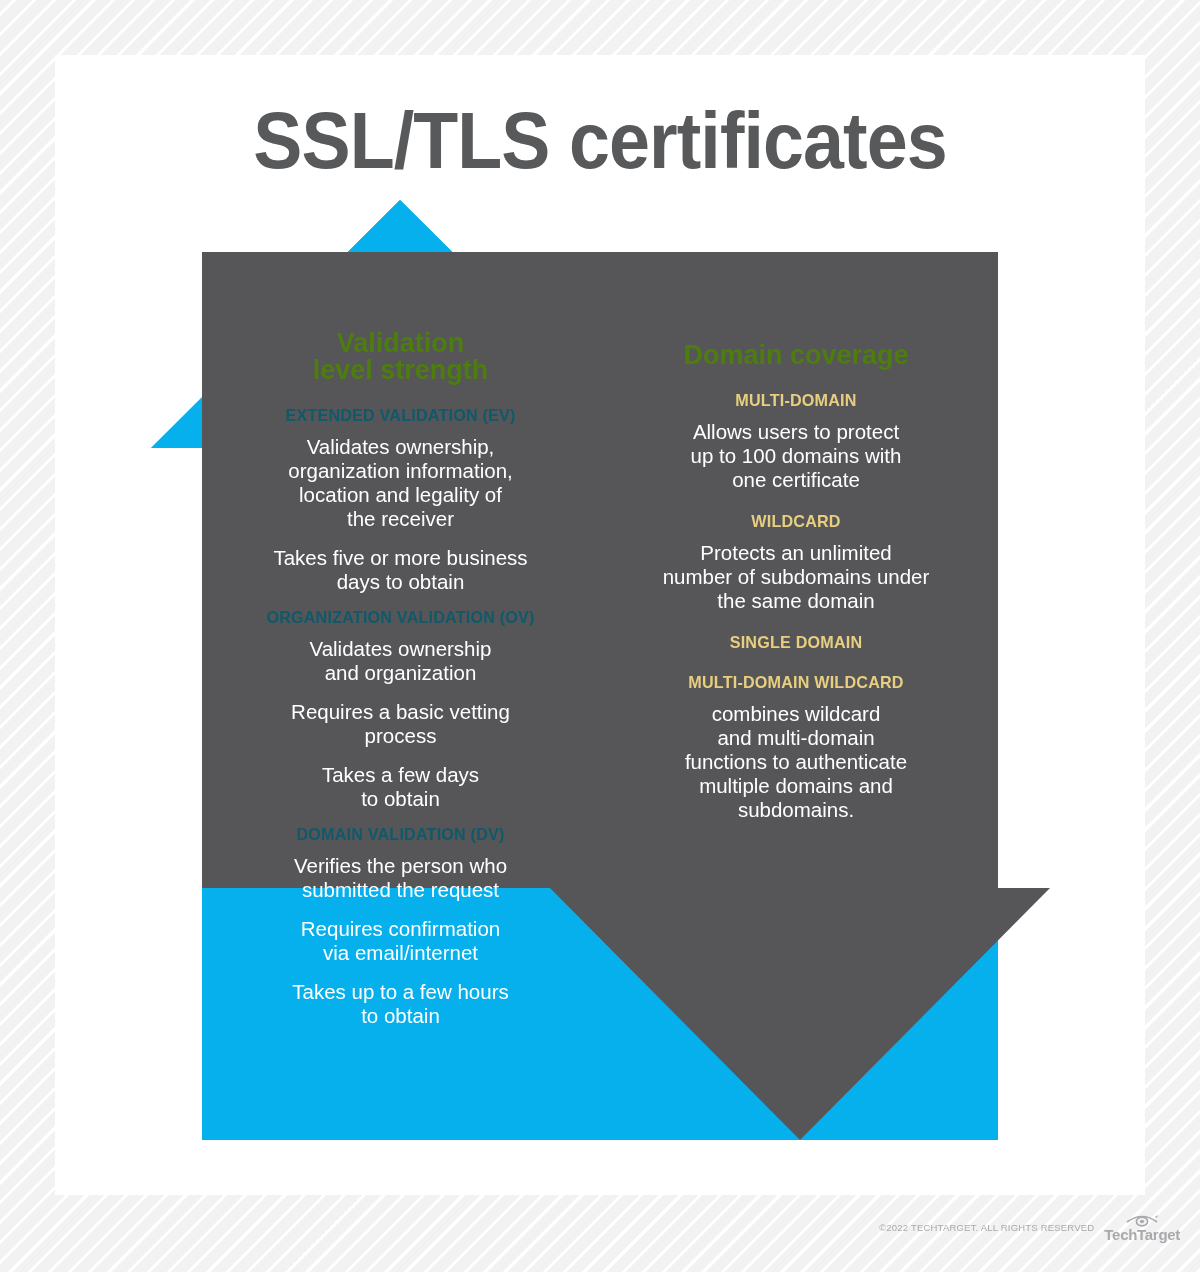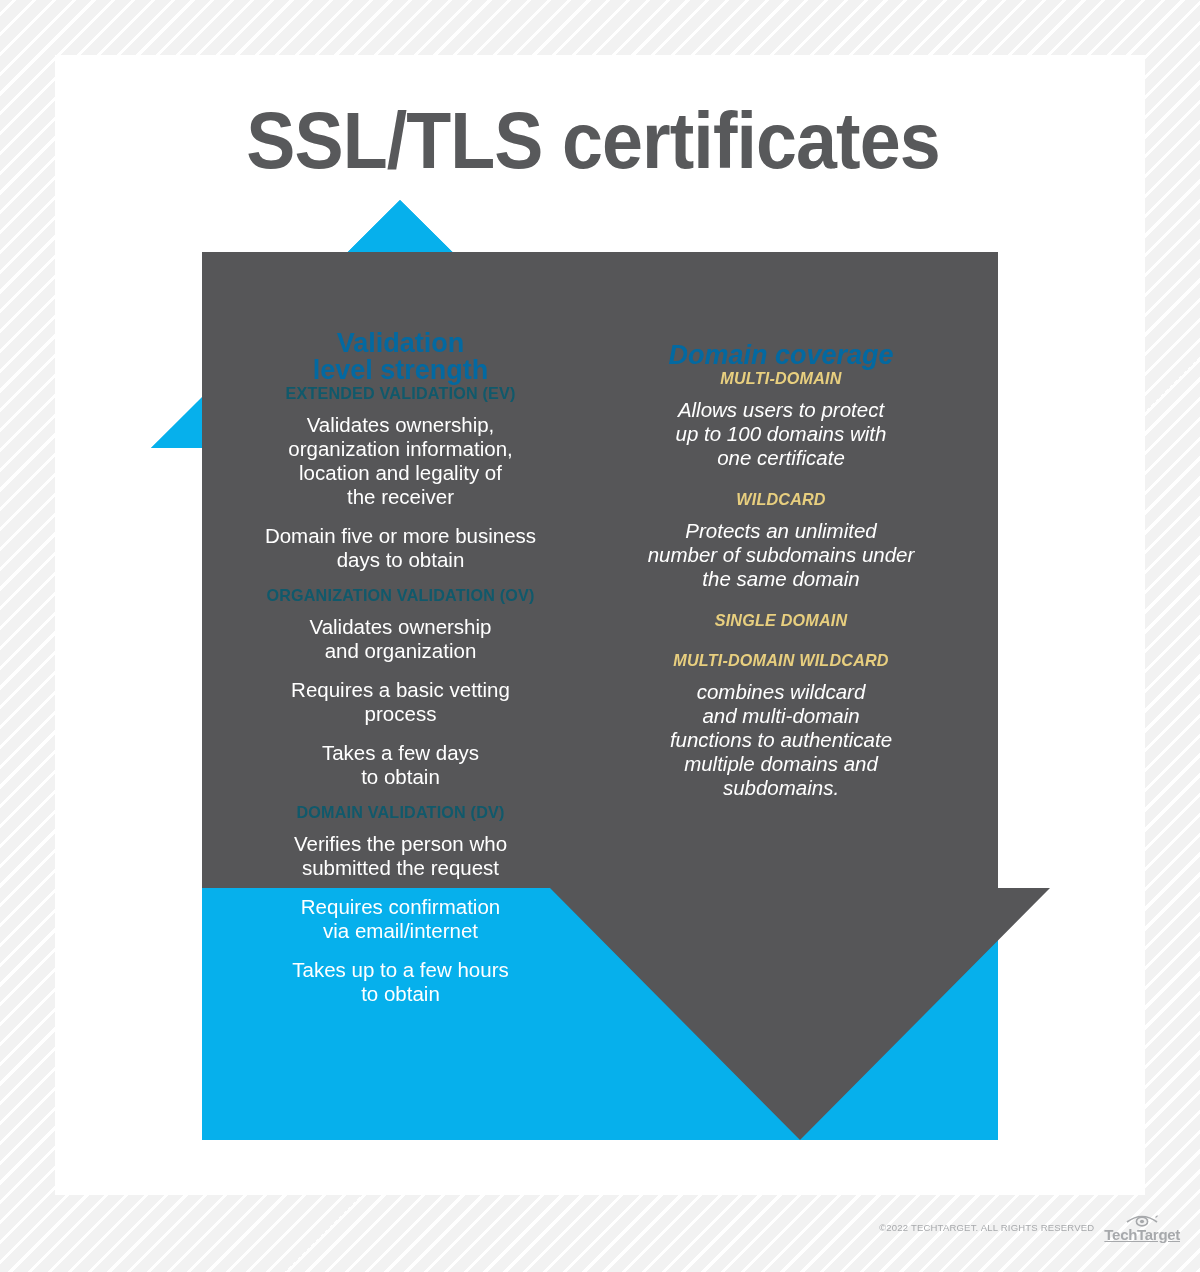--- a/index.html
+++ b/index.html
@@ -56,27 +56,28 @@
     display: block;
   }
 
   .col {
     position: absolute;
     text-align: center;
     box-sizing: border-box;
   }
 
   .col-left  { left: 228px; top: 330px; width: 345px; }
-  .col-right { left: 616px; top: 342px; width: 330px; font-style: italic; }
+  .col-right { left: 631px; top: 342px; width: 330px; }
 
   .col-title {
     font-weight: bold;
     font-size: 27px;
     line-height: 1.0;
-    color: #0369a1;
+    color: #4d7c0f;
+    margin-bottom: 22px;
   }
 
   .sec { margin-bottom: 8px; }
 
   .sec-head {
     font-family: "Liberation Sans Narrow", "Liberation Sans", sans-serif;
     font-weight: bold;
     font-size: 17px;
     letter-spacing: 0.2px;
     margin-bottom: 9px;
@@ -112,21 +113,20 @@
     font-weight: normal;
     letter-spacing: 0.2px;
     color: #a7a9ac;
     white-space: nowrap;
   }
   .tt-logo {
     display: flex;
     flex-direction: column;
     align-items: center;
     color: #a7a9ac;
-    text-decoration: underline;
   }
   .tt-name {
     font-family: "Liberation Sans Narrow", "Liberation Sans", sans-serif;
     font-weight: bold;
     font-size: 15px;
     letter-spacing: -0.3px;
     margin-top: -1px;
   }
 </style>
 </head>
@@ -140,35 +140,35 @@
     <path d="M 400 200 L 650 448 L 490 448 L 490 1140 L 202 1140 L 202 448 L 151 448 Z" fill="#06b0ec"></path>
 
     <rect x="202" y="448" width="796" height="692" fill="#06b0ec"></rect>
 
     <path d="M 400 200 L 650 448 L 151 448 Z" fill="#06b0ec"></path>
 
     <path d="M 202 252 L 998 252 L 998 888 L 1050 888 L 800 1140 L 550 888 L 202 888 Z" fill="#565658"></path>
   </svg>
 </div>
 
-<div class="card-content" style="position:absolute;left:48px;top:55px;width:1090px;height:1140px;pointer-events:none;">
+<div class="card-content" style="position:absolute;left:55px;top:55px;width:1090px;height:1140px;pointer-events:none;">
   <div class="title">SSL/TLS certificates</div>
 </div>
 
 <div class="col col-left">
   <div class="col-title" style="white-space: pre-line;">Validation
 level strength</div>
 
   <div class="sec">
     <div class="sec-head">EXTENDED VALIDATION (EV)</div>
     <div class="bullet" style="white-space: pre-line;">Validates ownership,
 organization information,
 location and legality of
 the receiver</div>
-    <div class="bullet" style="white-space: pre-line;">Domain five or more business
+    <div class="bullet" style="white-space: pre-line;">Takes five or more business
 days to obtain</div>
   </div>
 
   <div class="sec">
     <div class="sec-head">ORGANIZATION VALIDATION (OV)</div>
     <div class="bullet" style="white-space: pre-line;">Validates ownership
 and organization</div>
     <div class="bullet" style="white-space: pre-line;">Requires a basic vetting
 process</div>
     <div class="bullet" style="white-space: pre-line;">Takes a few days

